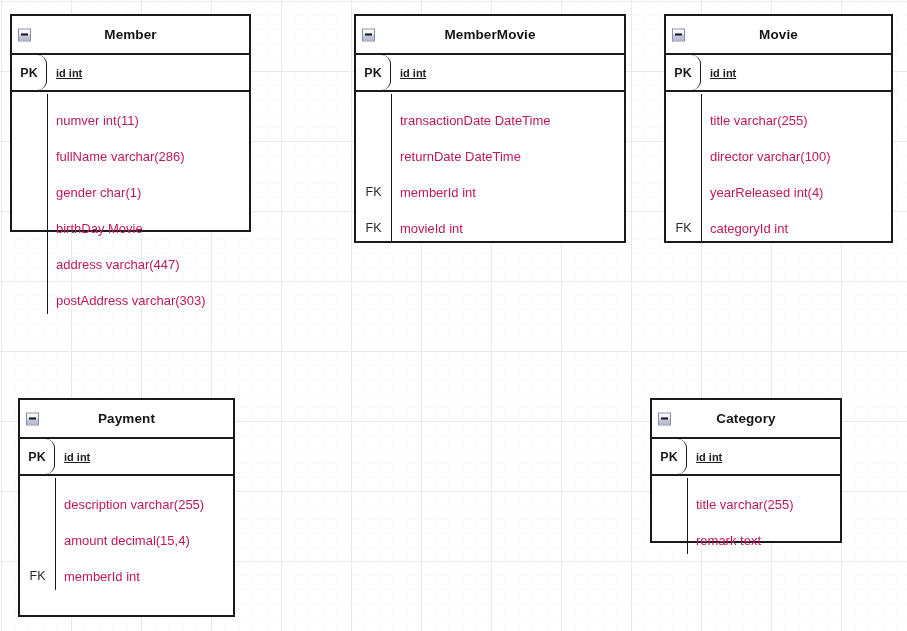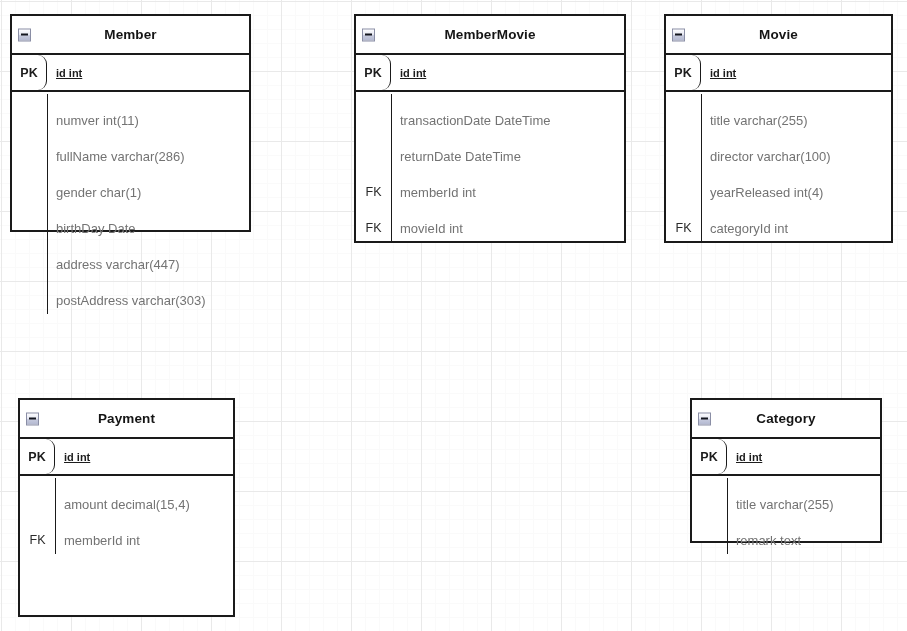--- a/index.html
+++ b/index.html
@@ -141,21 +141,21 @@
   }
 
   .attr-row .key-col {
     font-size: 12.5px;
     font-weight: normal;
     color: #2a2a2a;
   }
 
   .attr-row .field-col {
     font-size: 13px;
-    color: #737373;
+    color: #be185d;
     white-space: nowrap;
   }
 
   .body-pad {
     height: 10px;
   }
 </style>
 </head>
 <body>
 
@@ -183,21 +183,21 @@
         <div class="attr-row">
           <div class="key-col" style="width: 35px;"></div>
           <div class="field-col">fullName varchar(286)</div>
         </div>
         <div class="attr-row">
           <div class="key-col" style="width: 35px;"></div>
           <div class="field-col">gender char(1)</div>
         </div>
         <div class="attr-row">
           <div class="key-col" style="width: 35px;"></div>
-          <div class="field-col">birthDay Date</div>
+          <div class="field-col">birthDay Movie</div>
         </div>
         <div class="attr-row">
           <div class="key-col" style="width: 35px;"></div>
           <div class="field-col">address varchar(447)</div>
         </div>
         <div class="attr-row">
           <div class="key-col" style="width: 35px;"></div>
           <div class="field-col">postAddress varchar(303)</div>
         </div>
       </div>
@@ -281,29 +281,33 @@
         <div class="key-col" style="width: 35px;">PK</div>
         <div class="field-col">
           <span class="pk-name">id int</span>
         </div>
       </div>
       <div class="ent-body">
         <div class="body-divider" style="left: 35px;"></div>
         <div class="body-pad"></div>
         <div class="attr-row">
           <div class="key-col" style="width: 35px;"></div>
+          <div class="field-col">description varchar(255)</div>
+        </div>
+        <div class="attr-row">
+          <div class="key-col" style="width: 35px;"></div>
           <div class="field-col">amount decimal(15,4)</div>
         </div>
         <div class="attr-row">
           <div class="key-col" style="width: 35px;">FK</div>
           <div class="field-col">memberId int</div>
         </div>
       </div>
     </div>
-    <div class="entity" style="left: 690px; top: 398px; width: 192px; height: 145px;">
+    <div class="entity" style="left: 650px; top: 398px; width: 192px; height: 145px;">
       <div class="ent-header">
         <div class="collapse-btn">
           <span class="minus"></span>
         </div>
         <div class="ent-title">Category</div>
       </div>
       <div class="pk-row">
         <div class="key-col" style="width: 35px;">PK</div>
         <div class="field-col">
           <span class="pk-name">id int</span>

